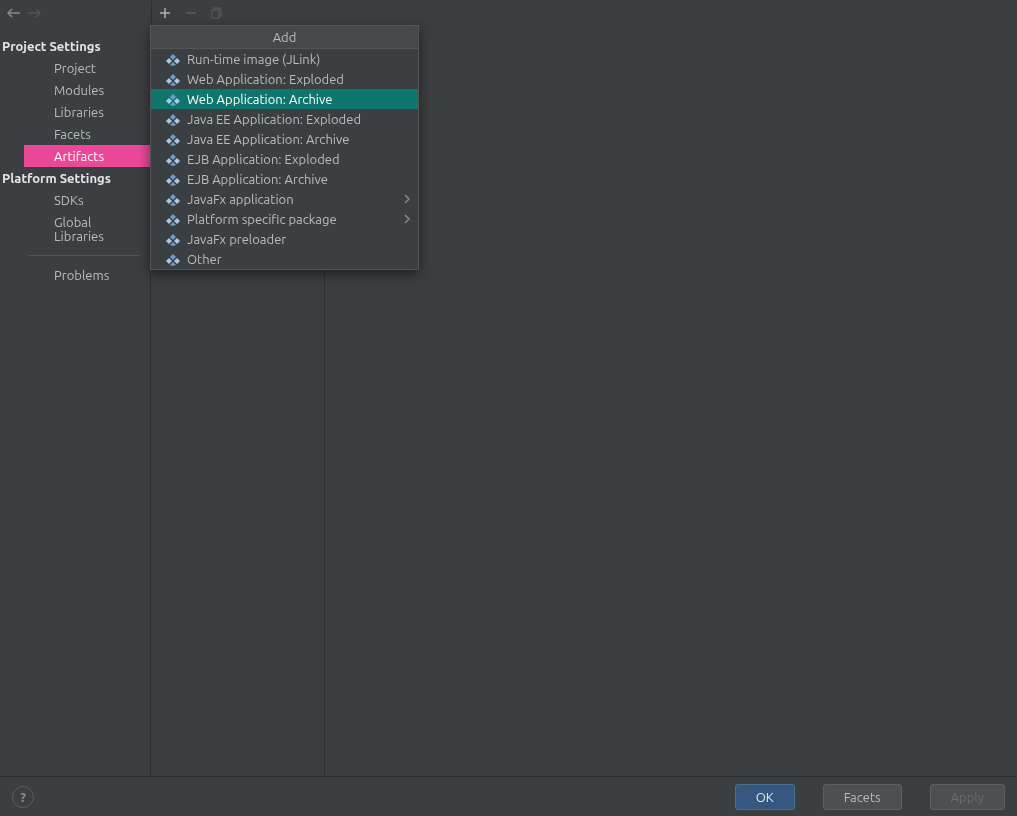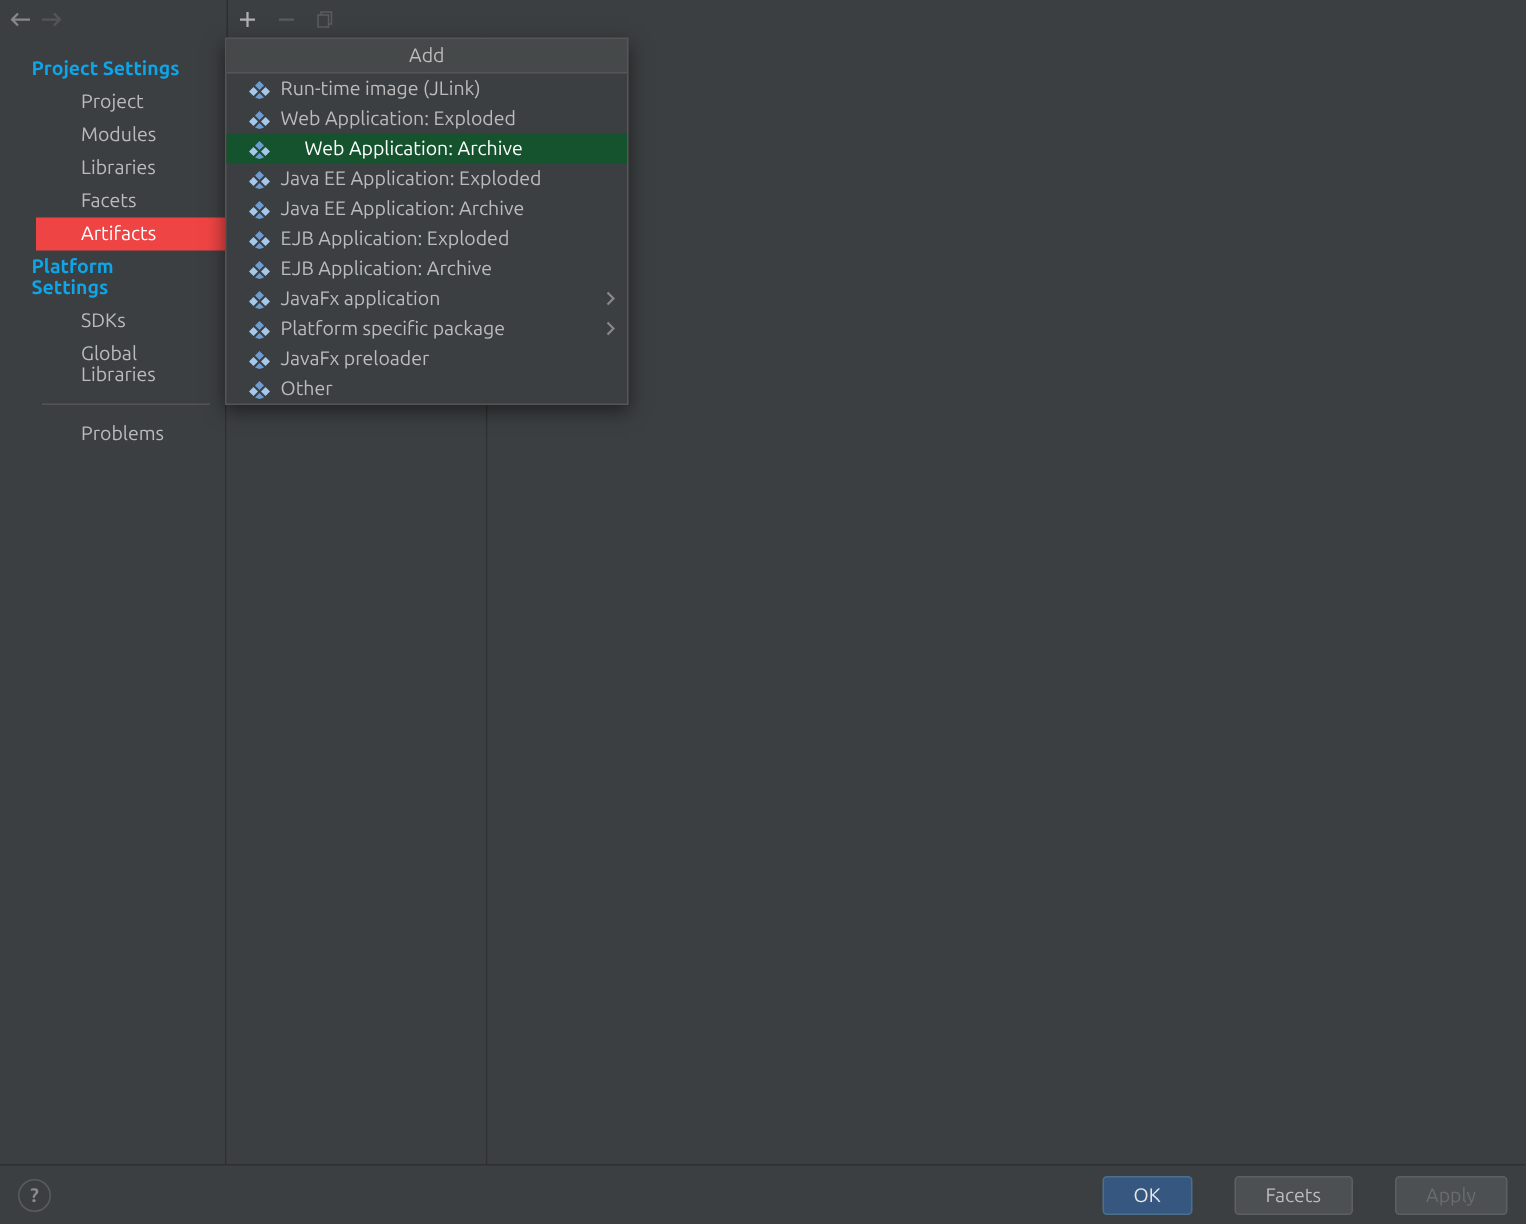--- a/index.html
+++ b/index.html
@@ -32,31 +32,31 @@
     .main {
       display: flex;
       height: calc(100% - 25px - 40px);
     }
     .sidebar {
       width: 150px;
       padding-top: 10px;
     }
     .sidebar-header {
       font-weight: bold;
-      padding: 4px 21px;
-      color: #0ea5e9;
+      padding: 4px 2px;
+      color: #e5e5e5;
     }
     .sidebar-item {
       padding: 4px 6px 4px 30px;
       cursor: pointer;
       color: #bbbbbb;
       margin-left: 24px;
     }
     .sidebar-item.selected {
-      background: #ef4444;
+      background: #ec4899;
       color: #ffffff;
     }
     .sidebar-sep {
       margin: 8px 10px 8px 28px;
       border-top: 1px solid #545454;
     }
     .content {
       flex: 1;
       display: flex;
     }
@@ -148,23 +148,22 @@
     }
     .popup-item {
       display: flex;
       align-items: center;
       height: 20px;
       padding: 0 8px 0 14px;
       cursor: pointer;
       color: #bbbbbb;
     }
     .popup-item.highlighted {
-      background: #14532d;
+      background: #0f766e;
       color: #ffffff;
-      gap: 16px;
     }
     .popup-icon {
       width: 16px;
       height: 16px;
       margin-right: 6px;
       display: flex;
       align-items: center;
       justify-content: center;
       flex-shrink: 0;
     }

